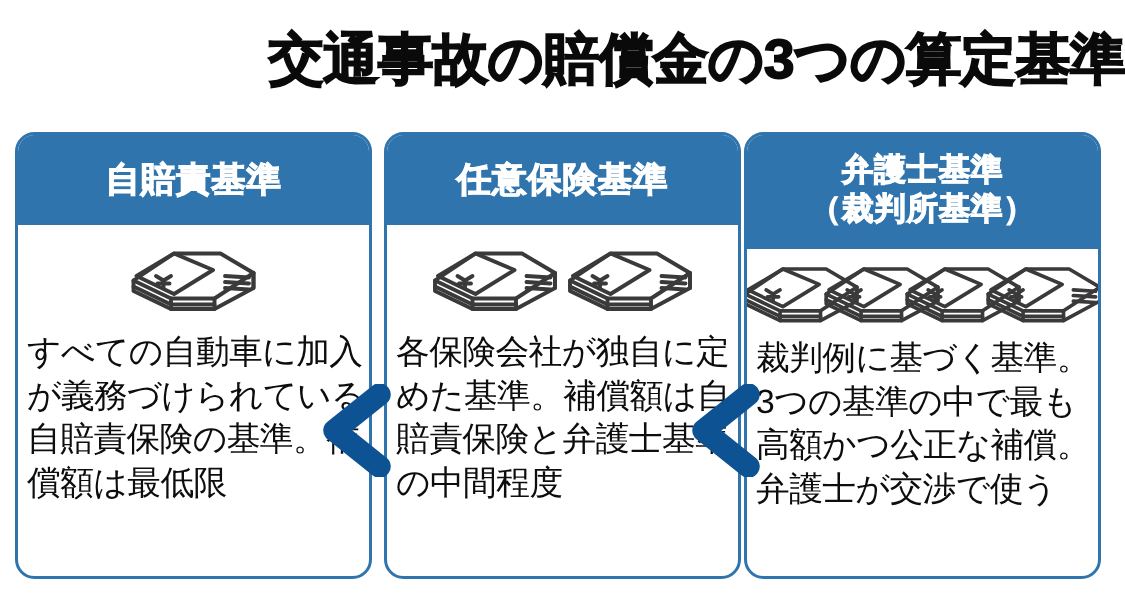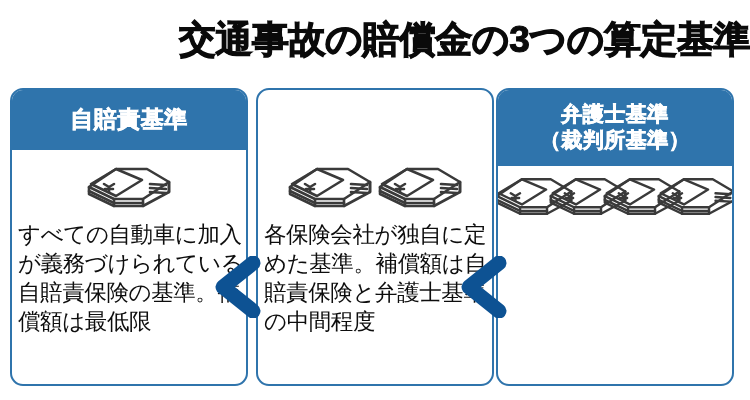--- a/index.html
+++ b/index.html
@@ -151,20 +151,23 @@
               <path d="M64 24 L80 25 M64 28 L80 29 M64 32 L80 33"></path>
               <path d="M18 24 L23 27 M28 24 L23 27 M23 27 L23 32 M19 29 L27 29"></path>
             </g>
           </svg>
         </span>
       </div>
       <div class="card-body">すべての自動車に加入が義務づけられている自賠責保険の基準。補償額は最低限</div>
     </div>
 
     <div class="card card-2">
+      <div class="card-header">
+        <span class="card-header-text">任意保険基準</span>
+      </div>
       <div class="money-row">
         <span class="money-stack">
           <svg width="86" height="52" viewBox="0 0 86 52">
             <g fill="none" stroke="#3A3A3A" stroke-width="2.6" stroke-linejoin="round" stroke-linecap="round">
               <path d="M3 27 L30 9 L61 9 L83 22 L83 32 L57 46 L28 46 L3 34 Z"></path>
               <path d="M3 27 L28 39 L57 39 L83 22"></path>
               <path d="M28 39 L28 46 M57 39 L57 46 M83 22 L83 32"></path>
               <path d="M30 9 L5 24 L30 36 L56 20 Z"></path>
               <path d="M3 31 L28 43 L57 43"></path>
               <path d="M64 24 L80 25 M64 28 L80 29 M64 32 L80 33"></path>
@@ -238,20 +241,21 @@
               <path d="M3 27 L28 39 L57 39 L83 22"></path>
               <path d="M28 39 L28 46 M57 39 L57 46 M83 22 L83 32"></path>
               <path d="M30 9 L5 24 L30 36 L56 20 Z"></path>
               <path d="M3 31 L28 43 L57 43"></path>
               <path d="M64 24 L80 25 M64 28 L80 29 M64 32 L80 33"></path>
               <path d="M18 24 L23 27 M28 24 L23 27 M23 27 L23 32 M19 29 L27 29"></path>
             </g>
           </svg>
         </span>
       </div>
+      <div class="card-body">裁判例に基づく基準。3つの基準の中で最も高額かつ公正な補償。弁護士が交渉で使う</div>
     </div>
 
     <span class="chevron chevron-1">
       <svg width="62" height="62" viewBox="0 0 62 62">
         <path d="M47 7 L17 31 L47 55" fill="none" stroke="#0D5293" stroke-width="15" stroke-linecap="round" stroke-linejoin="round"></path>
       </svg>
     </span>
 
     <span class="chevron chevron-2">
       <svg width="62" height="62" viewBox="0 0 62 62">

